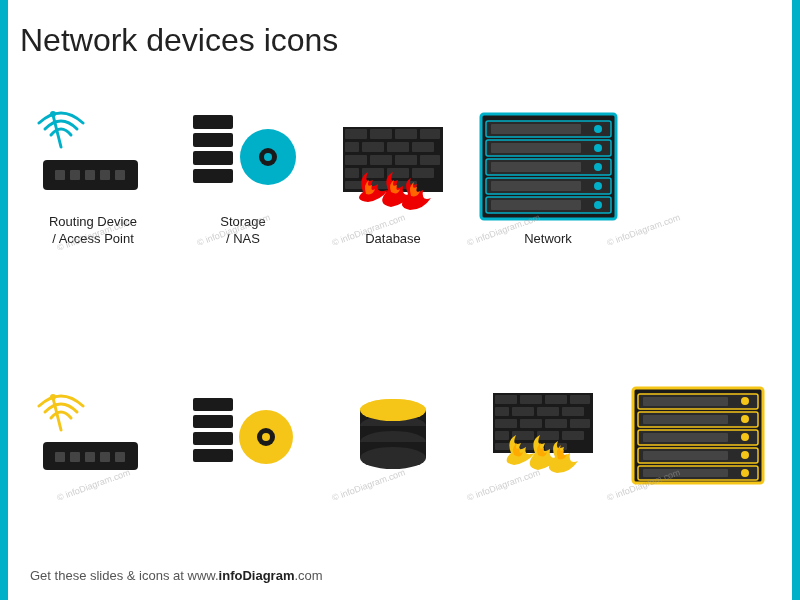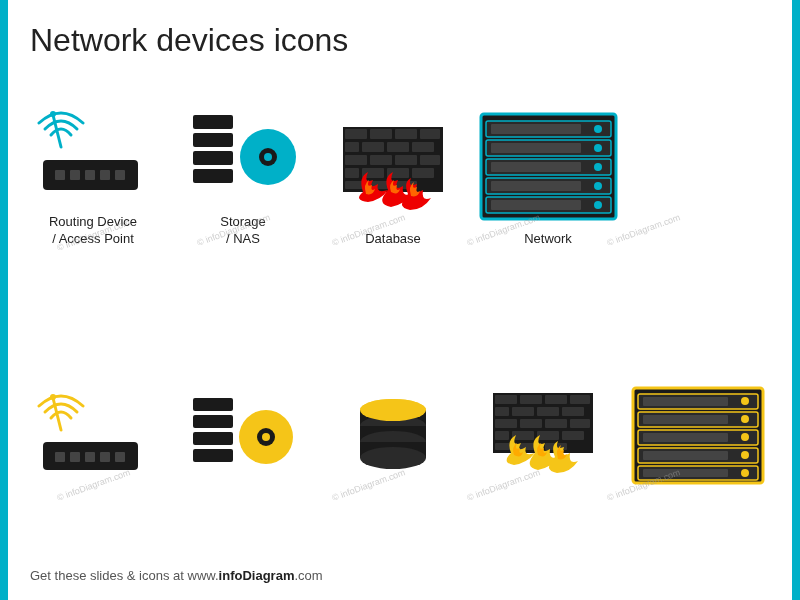--- a/index.html
+++ b/index.html
@@ -23,21 +23,21 @@
     
     .accent-bar-right {
       position: absolute;
       right: 0; top: 0;
       width: 8px; height: 600px;
       background: #00b0c8;
     }
 
     .page-title {
       position: absolute;
-      top: 22px; left: 30px;
+      top: 22px; left: 20px;
       font-size: 32px;
       font-weight: 300;
       color: #222;
     }
 
     
     .icons-row {
       position: absolute;
       display: flex;
       align-items: flex-end;

